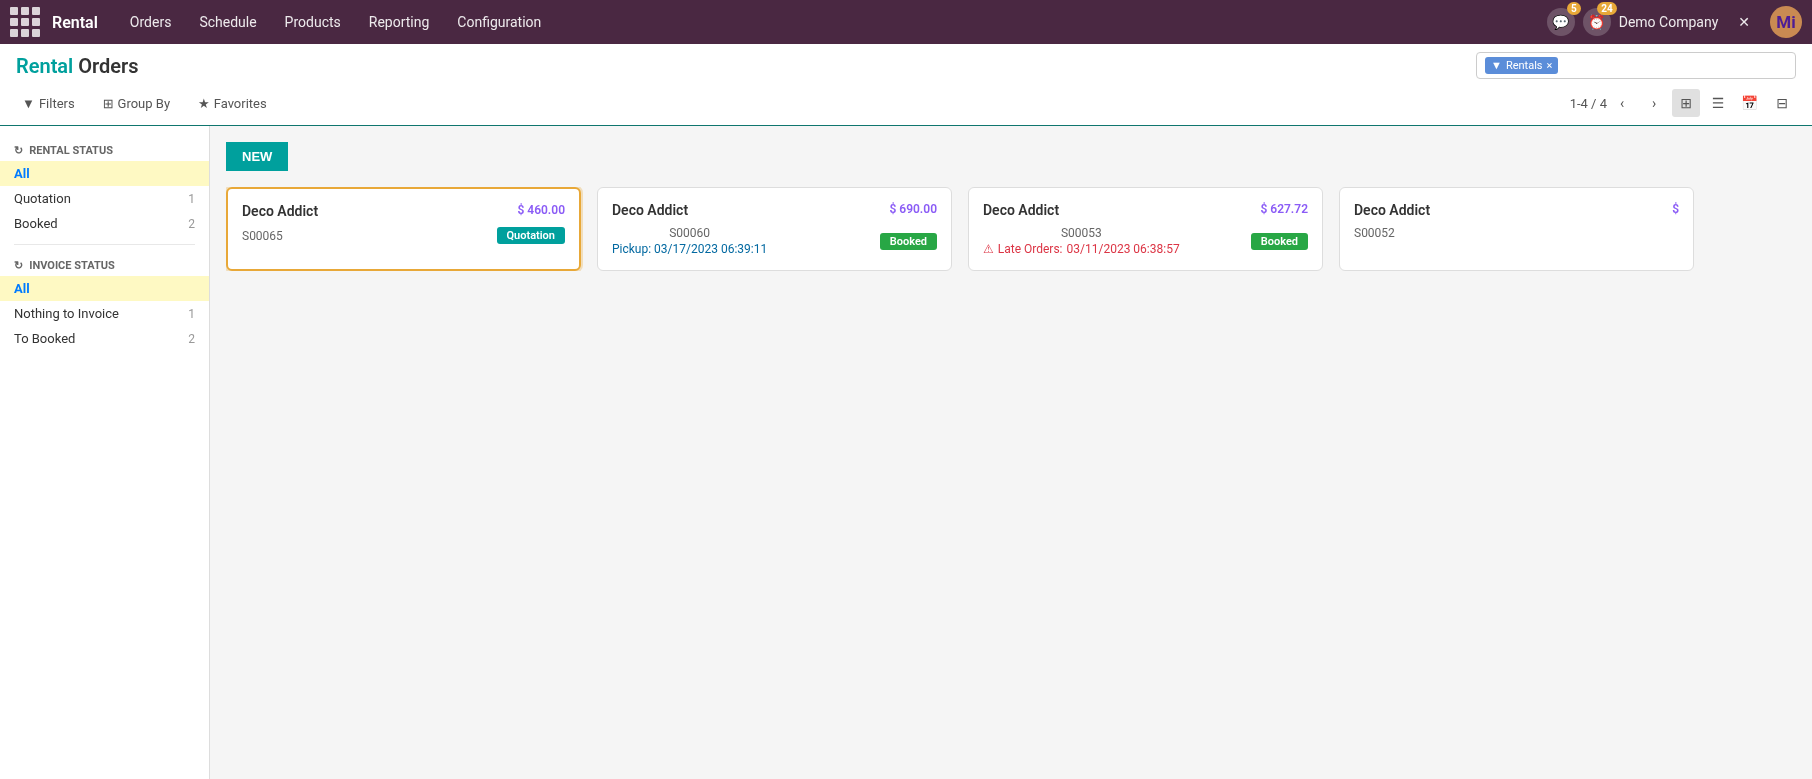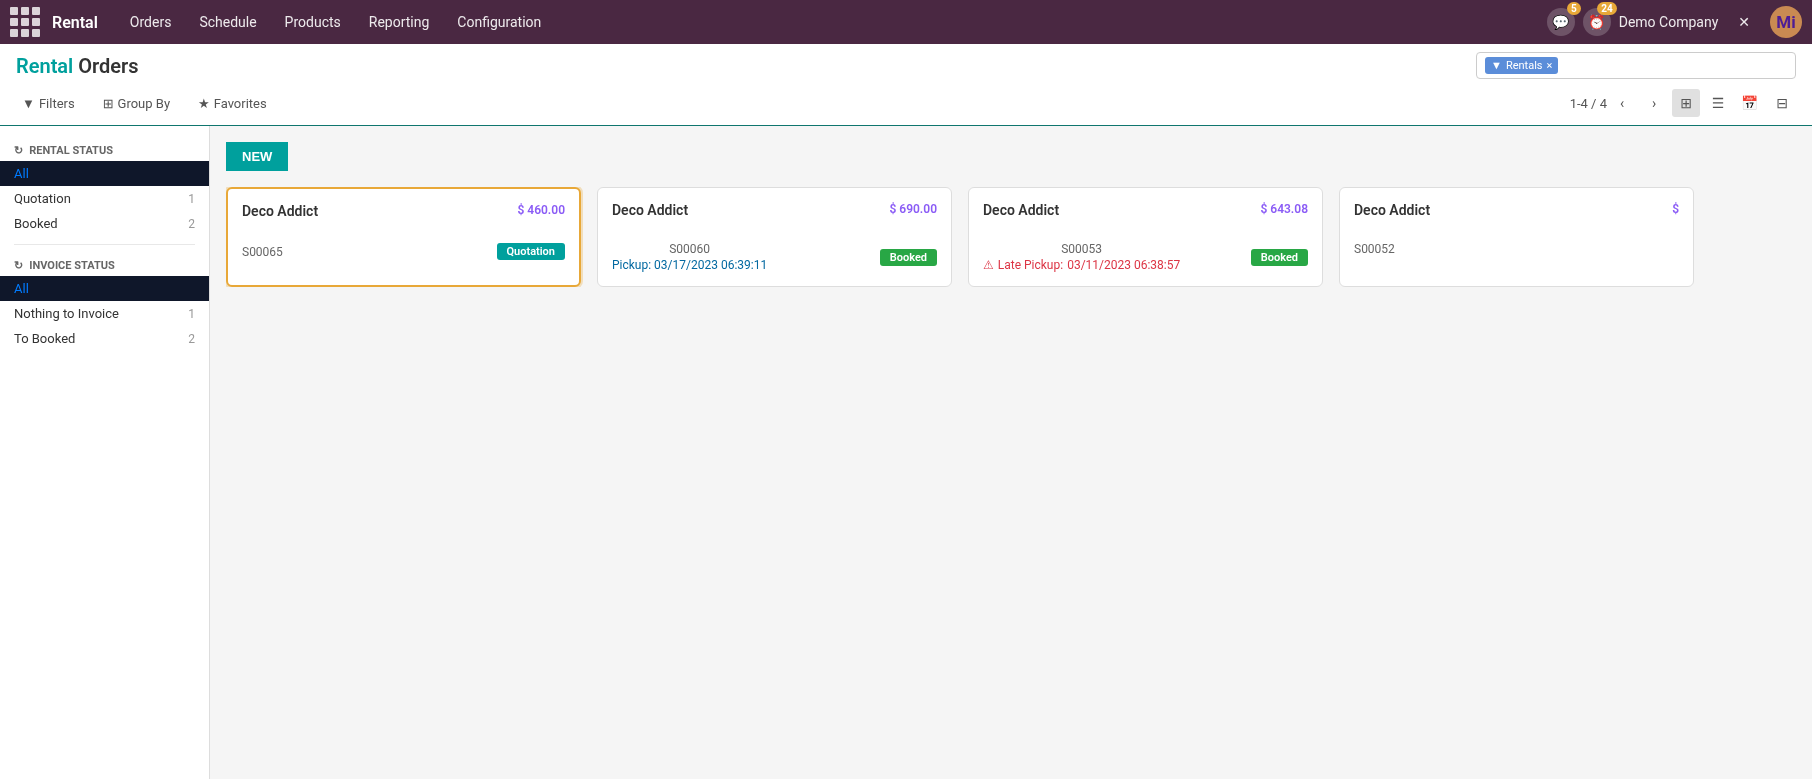--- a/index.html
+++ b/index.html
@@ -214,23 +214,23 @@
       display: flex;
       align-items: center;
       justify-content: space-between;
       padding: 5px 14px;
       cursor: pointer;
       color: #333;
       font-size: 13px;
       border-radius: 0;
     }
     .sidebar-item.active {
-      background: #0f172a;
+      background: #fef9c3;
       color: #007bff;
-      font-weight: 400;
+      font-weight: 700;
     }
     .sidebar-item .count {
       color: #999;
       font-size: 12px;
     }
     .sidebar-divider {
       height: 1px;
       background: #e8e8e8;
       margin: 8px 14px;
     }
@@ -275,21 +275,21 @@
       transition: box-shadow 0.15s;
     }
     .card.selected {
       border: 2px solid #e8a838;
       box-shadow: 0 0 0 2px rgba(232,168,56,0.3);
     }
     .card-header {
       display: flex;
       justify-content: space-between;
       align-items: flex-start;
-      margin-bottom: 24px;
+      margin-bottom: 8px;
     }
     .card-name {
       font-size: 14px;
       font-weight: 600;
       color: #333;
     }
     .card-amount {
       font-size: 12px;
       font-weight: 600;
       color: #8b5cf6;
@@ -476,28 +476,28 @@
             <span class="card-id">S00060</span>
             <span class="card-date">Pickup: 03/17/2023 06:39:11</span>
           </div>
           <span class="status-badge booked">Booked</span>
         </div>
       </div>
 
       <div class="card">
         <div class="card-header">
           <span class="card-name">Deco Addict</span>
-          <span class="card-amount">$ 643.08</span>
+          <span class="card-amount">$ 627.72</span>
         </div>
         <div class="card-footer">
           <div class="card-info-row">
             <span class="card-id">S00053</span>
             <div class="late-pickup">
               <span>⚠</span>
-              <span>Late Pickup:</span>
+              <span>Late Orders:</span>
               <span>03/11/2023 06:38:57</span>
             </div>
           </div>
           <span class="status-badge booked">Booked</span>
         </div>
       </div>
 
       <div class="card">
         <div class="card-header">
           <span class="card-name">Deco Addict</span>

